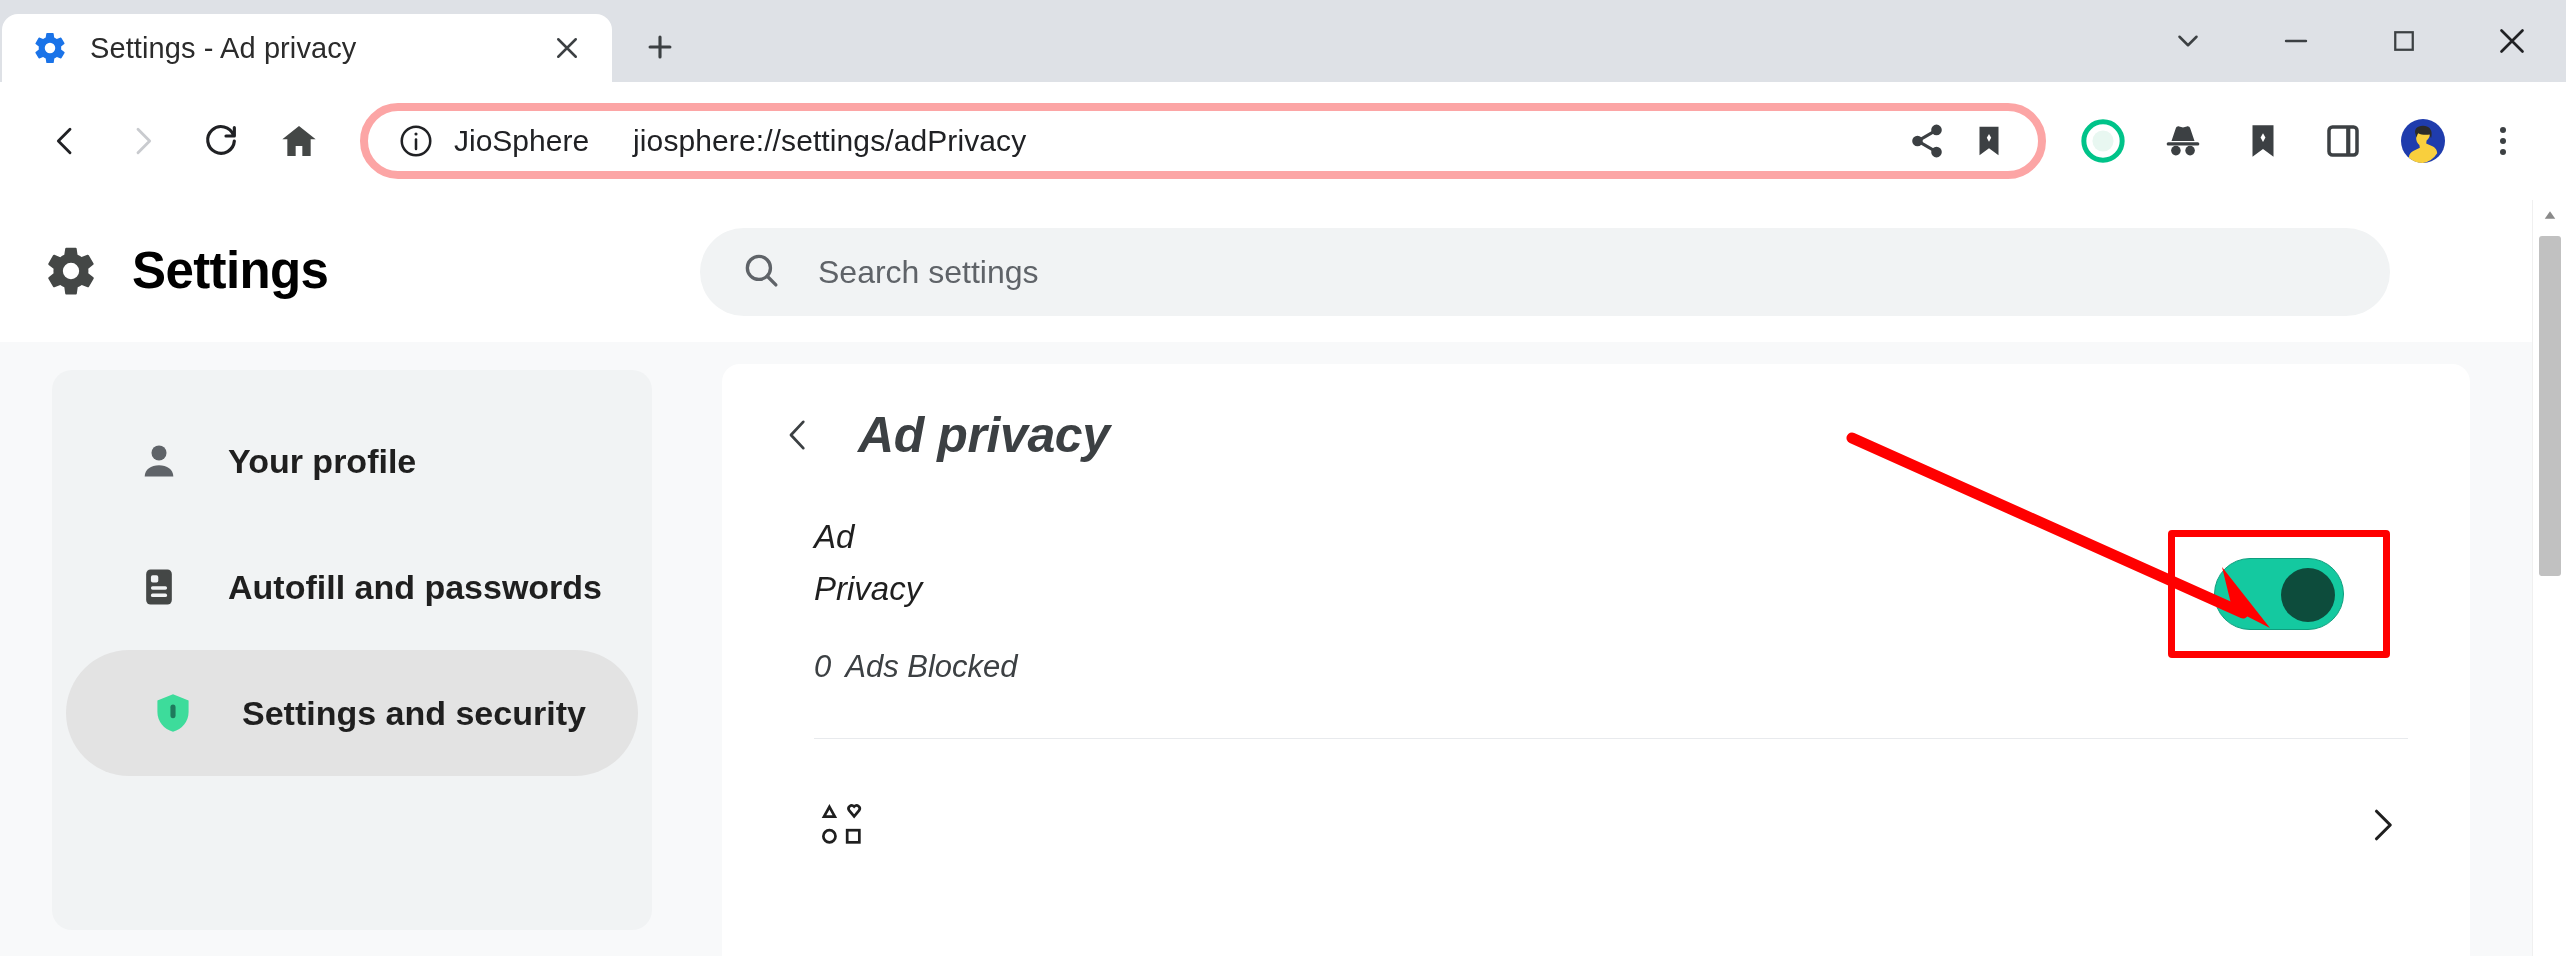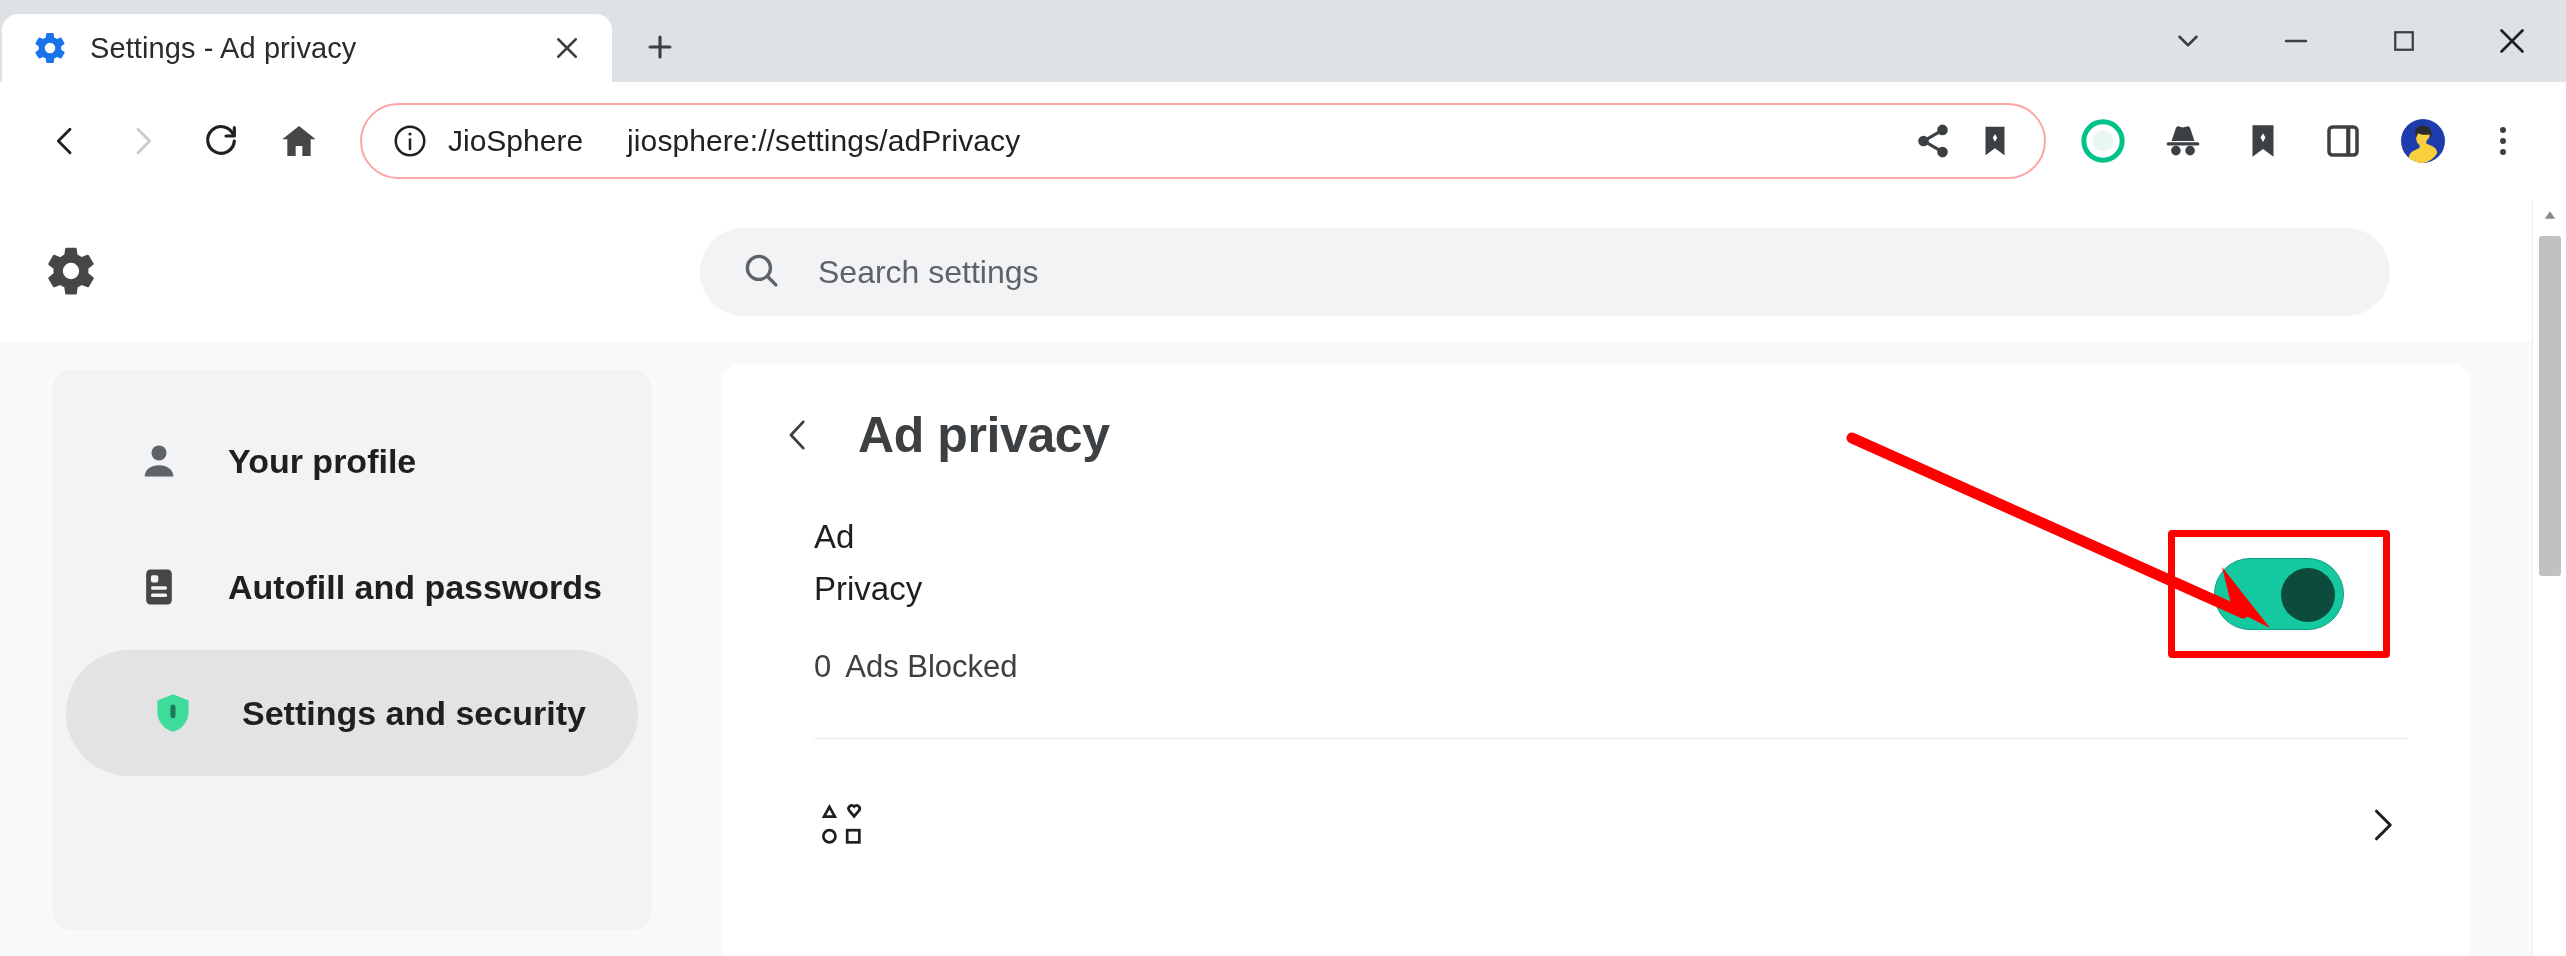--- a/index.html
+++ b/index.html
@@ -65,21 +65,21 @@
   .navbtn {
     width: 78px; height: 78px; flex: 0 0 78px;
     display: flex; align-items: center; justify-content: center;
     border-radius: 50%;
   }
   .omnibox {
     flex: 1 1 auto;
     height: 76px;
     margin: 0 14px 0 22px;
     background: #ffffff;
-    border: 2px solid #fca5a5;
+    border: 8px solid #fca5a5;
     border-radius: 40px;
     display: flex; align-items: center;
     padding: 0 18px 0 26px;
     gap: 0;
     max-width: 1740px;
   }
   .ob-info { width: 44px; height: 44px; flex: 0 0 44px; display:flex; align-items:center; justify-content:center; }
   .ob-origin {
     font-size: 30px; color: #202124;
     padding: 0 10px 0 16px; white-space: nowrap;
@@ -157,20 +157,21 @@
   .side-label { font-size: 34px; font-weight: 700; color: #1f1f1f; white-space: nowrap; }
 
   
   .mainpanel {
     flex: 1 1 auto;
     background: #ffffff;
     margin: 22px 96px 0 0;
     border-radius: 18px 18px 0 0;
     position: relative;
     overflow: hidden;
+    font-style: italic;
   }
   .mp-head {
     display: flex; align-items: center;
     padding: 42px 0 0 52px; gap: 36px;
   }
   .mp-back { width: 48px; height: 48px; flex:0 0 48px; display:flex; align-items:center; justify-content:center; }
   .mp-title { font-size: 50px; font-weight: 700; color: #3c4043; letter-spacing: -0.4px; }
 
   .adblock-row {
     position: relative;
@@ -382,20 +383,21 @@
 </div>
 
 <div class="page">
 
   <div class="settings-head">
     <span class="sh-gear">
       <svg width="56" height="56" viewBox="0 0 24 24" fill="#444746">
         <path d="M19.4 13c.04-.32.06-.66.06-1s-.02-.68-.07-1l2.11-1.63a.5.5 0 0 0 .12-.64l-2-3.46a.5.5 0 0 0-.6-.22l-2.49 1a7.3 7.3 0 0 0-1.73-1l-.38-2.65A.49.49 0 0 0 14 2h-4a.49.49 0 0 0-.49.42l-.38 2.65c-.63.26-1.2.6-1.73 1l-2.49-1a.5.5 0 0 0-.6.22l-2 3.46c-.12.22-.07.49.12.64L4.54 11a8.1 8.1 0 0 0 0 2l-2.1 1.63a.5.5 0 0 0-.12.64l2 3.46c.12.22.39.3.6.22l2.49-1c.52.4 1.1.73 1.73 1l.38 2.65c.04.24.24.42.49.42h4c.25 0 .45-.18.49-.42l.38-2.65c.63-.26 1.2-.6 1.73-1l2.49 1c.22.08.49 0 .6-.22l2-3.46a.5.5 0 0 0-.12-.64L19.4 13ZM12 15.5a3.5 3.5 0 1 1 0-7 3.5 3.5 0 0 1 0 7Z"></path>
       </svg>
     </span>
+    <span class="sh-title">Settings</span>
 
     <div class="searchbar">
       <span>
         <svg width="42" height="42" viewBox="0 0 24 24" stroke="#5f6368" stroke-width="1.9" fill="none" stroke-linecap="round">
           <circle cx="10.8" cy="10.8" r="6.6"></circle>
           <path d="M15.6 15.6 L20.5 20.5"></path>
         </svg>
       </span>
       <span class="search-ph">Search settings</span>
     </div>

